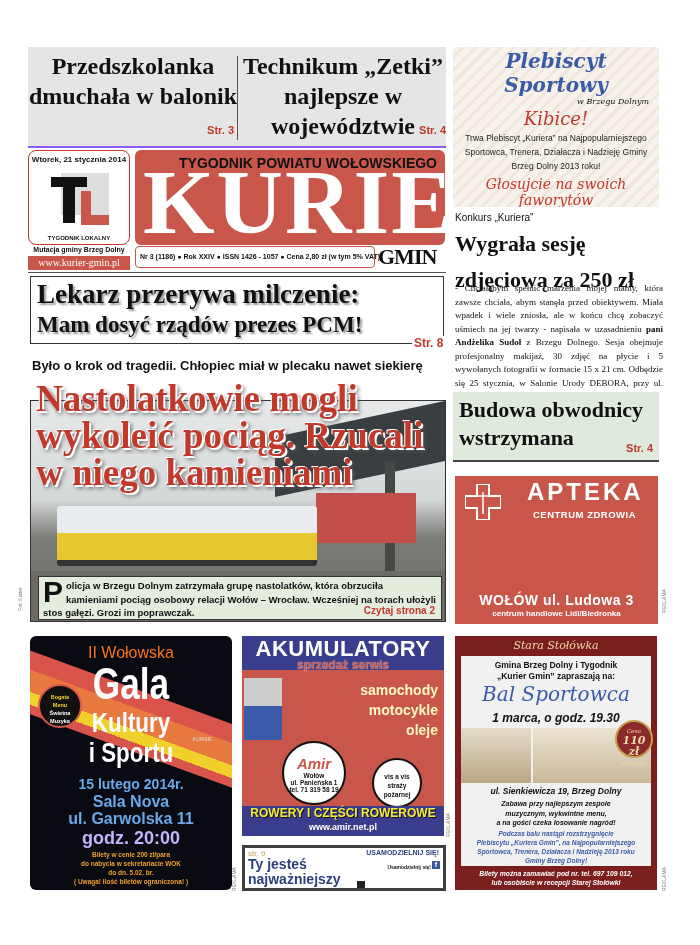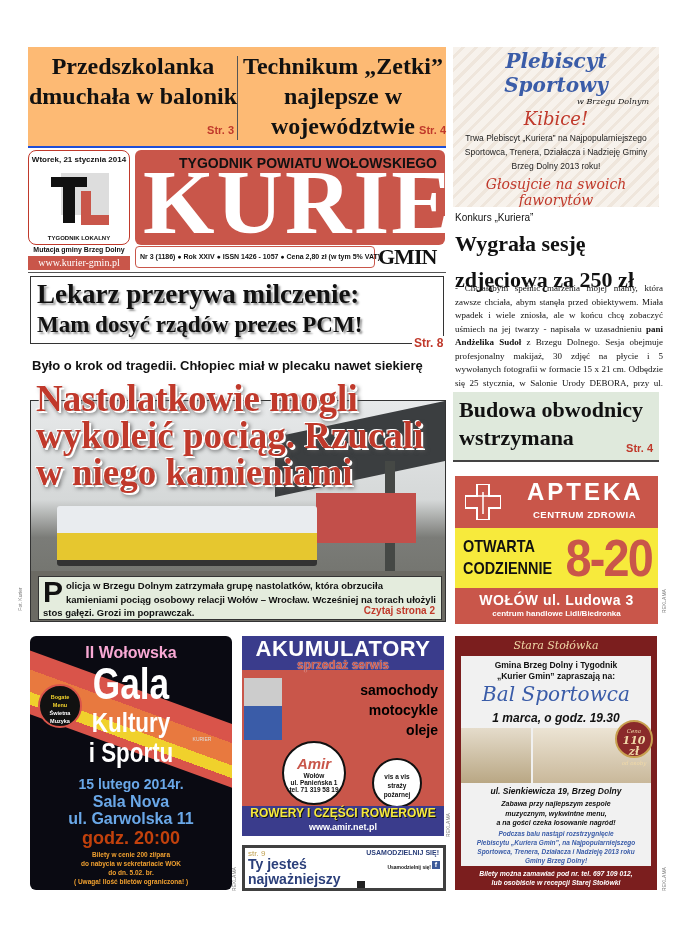--- a/index.html
+++ b/index.html
@@ -3,21 +3,21 @@
 <meta charset="utf-8">
 <style>
   * { box-sizing: border-box; margin: 0; padding: 0; }
   html, body { width: 700px; height: 945px; background: #ffffff; overflow: hidden; }
   body { position: relative; font-family: "Liberation Sans", sans-serif; color: #111; }
   .abs { position: absolute; }
   .serif { font-family: "Liberation Serif", "DejaVu Serif", serif; }
   .str { color: #c0392b; font-family: "Liberation Sans", sans-serif; font-weight: bold; font-size: 11px; text-align: right; }
 
   
-  #top-teasers { left: 28px; top: 47px; width: 418px; height: 101px; background: #fdba74; border-bottom: 2px solid #1d4ed8; }
+  #top-teasers { left: 28px; top: 47px; width: 418px; height: 101px; background: #e5e5e5; border-bottom: 2px solid #8b5cf6; }
   .teaser { position: absolute; top: 0; height: 101px; text-align: center; font-weight: bold; font-size: 24px; line-height: 30px; padding-top: 4px; }
   #teaser1 { left: 0; width: 210px; }
   #teaser2 { left: 212px; width: 206px; }
   #teaser-divider { left: 237px; top: 56px; width: 1px; height: 84px; background: #555; }
   #teaser1 .str { position: absolute; right: 4px; bottom: 3px; }
   #teaser2 .str { position: absolute; right: 0; bottom: 3px; }
 
   
   #plebiscyt { left: 453px; top: 47px; width: 206px; height: 160px; background: repeating-linear-gradient(135deg,#f7f2ec 0 6px,#efe6dc 6px 9px); text-align: center; overflow: hidden; }
   #pleb-title { font-family: "DejaVu Serif", serif; font-style: italic; font-weight: bold; color: #3a5ca8; font-size: 20px; margin-top: 2px; }
@@ -81,39 +81,39 @@
   #apteka-yellow { position: absolute; left: 0; top: 52px; width: 203px; height: 60px; background: #f7ea3c; }
   #apteka-open { position: absolute; left: 8px; top: 8px; font-weight: bold; font-size: 17px; line-height: 22px; transform: scaleX(0.85); transform-origin: left; }
   #apteka-hours { position: absolute; right: 6px; top: 0; color: #c9564a; font-weight: bold; font-size: 52px; line-height: 60px; letter-spacing: -2px; transform: scaleX(0.9); transform-origin: right; }
   #apteka-addr { position: absolute; left: 0; width: 203px; top: 116px; color: #fff; font-weight: bold; font-size: 14px; text-align: center; letter-spacing: 0.5px; }
   #apteka-mall { position: absolute; left: 0; width: 203px; top: 133px; color: #fff; font-weight: bold; font-size: 8px; text-align: center; }
   .reklama { position: absolute; font-size: 5px; color: #777; transform: rotate(-90deg); }
 
   
   #gala { left: 30px; top: 636px; width: 202px; height: 254px; background: #0a0a12; border-radius: 6px; overflow: hidden; text-align: center; }
   #gala-stripes { position: absolute; left: -40px; top: 60px; width: 320px; height: 60px; background: linear-gradient(180deg,#d9544a 0 30%,#e8793f 30% 65%,#f0d12c 65% 85%,#d9544a 85%); transform: rotate(20deg); }
-  #gala-edition { position: absolute; left: 0; right: 0; top: 8px; color: #f9a8d4; font-weight: bold; font-size: 16px; }
+  #gala-edition { position: absolute; left: 0; right: 0; top: 8px; color: #f97316; font-weight: normal; font-size: 16px; }
   #gala-big { position: absolute; left: 0; right: 0; top: 26px; color: #fff; font-weight: bold; font-size: 44px; line-height: 44px; transform: scaleX(0.8); }
   #gala-k { position: absolute; left: 0; right: 0; top: 72px; color: #fff; font-weight: bold; font-size: 28px; line-height: 30px; transform: scaleX(0.8); }
   #gala-s { position: absolute; left: 0; right: 0; top: 102px; color: #fff; font-weight: bold; font-size: 28px; line-height: 30px; transform: scaleX(0.8); }
   #gala-badge { position: absolute; left: 8px; top: 48px; width: 44px; height: 44px; border-radius: 50%; background: #111; border: 2px solid #d9544a; font-size: 5.5px; font-weight: bold; line-height: 8px; padding-top: 7px; }
   #gala-badge .y { color: #f0d12c; }
   #gala-badge .w { color: #fff; }
   #gala-date { position: absolute; left: 0; right: 0; top: 140px; color: #6aa8e8; font-weight: bold; font-size: 14px; }
   #gala-venue { position: absolute; left: 0; right: 0; top: 157px; color: #6aa8e8; font-weight: bold; font-size: 16px; line-height: 17px; }
-  #gala-time { position: absolute; left: 0; right: 0; top: 192px; color: #c2410c; font-weight: bold; font-size: 18px; }
+  #gala-time { position: absolute; left: 0; right: 0; top: 192px; color: #c4b5fd; font-weight: bold; font-size: 18px; }
   #gala-tickets { position: absolute; left: 0; right: 0; top: 214px; color: #f0a030; font-weight: bold; font-size: 6.5px; line-height: 9px; }
   #gala-logos { position: absolute; right: 8px; top: 100px; width: 44px; font-size: 5px; color: #ddd; }
 
   
   #akum { left: 242px; top: 636px; width: 202px; height: 200px; background: #c9564a; overflow: hidden; text-align: center; }
   #akum-top { position: absolute; left: 0; top: 0; width: 100%; height: 34px; background: #3a3c8c; }
   #akum-title { position: absolute; left: 0; right: 0; top: 0; color: #fff; font-weight: bold; font-size: 22px; letter-spacing: 0.5px; }
   #akum-sub { position: absolute; left: 0; right: 0; top: 22px; color: #c9564a; font-weight: bold; font-size: 12px; text-shadow: 0 0 1px #fff; }
-  #akum-list { position: absolute; right: 6px; top: 44px; color: #000000; font-weight: bold; font-size: 14px; line-height: 20px; text-align: right; }
+  #akum-list { position: absolute; right: 6px; top: 44px; color: #fef9c3; font-weight: bold; font-size: 14px; line-height: 20px; text-align: right; }
   #akum-battery { position: absolute; left: 2px; top: 42px; width: 38px; height: 62px; background: linear-gradient(180deg,#ccc 0 45%,#3a5ca8 45%); }
   #akum-wheel1 { position: absolute; left: 40px; top: 105px; width: 64px; height: 64px; border-radius: 50%; background: #fff; border: 2px solid #111; font-size: 6.5px; font-weight: bold; padding-top: 12px; }
   #akum-amir { color: #c9564a; font-size: 15px; font-style: italic; font-weight: bold; }
   #akum-wheel2 { position: absolute; left: 130px; top: 122px; width: 50px; height: 50px; border-radius: 50%; background: #fff; border: 2px solid #111; font-size: 6.5px; line-height: 9px; font-weight: bold; padding-top: 12px; }
   #akum-bikes { position: absolute; left: 0; right: 0; top: 170px; background: #3a3c8c; height: 30px; }
   #akum-bikes-l { position: absolute; left: 0; right: 0; top: 170px; color: #f7ea3c; font-weight: bold; font-size: 12px; text-shadow: 1px 1px 0 #111; }
   #akum-url { position: absolute; left: 0; right: 0; top: 186px; color: #fff; font-weight: bold; font-size: 9px; }
 
   
   #usam { left: 242px; top: 845px; width: 204px; height: 46px; background: #fff; border: 3px solid #404040; }
@@ -222,27 +222,20 @@
   <span class="str">Str. 4</span>
 </div>
 
 <div id="apteka" class="abs">
   <svg id="apteka-cross" viewBox="0 0 36 36">
     <path d="M12 0h12v12h12v12H24v12H12V24H0V12h12z" fill="none" stroke="#fff" stroke-width="2"></path>
     <path d="M18 8v22M13 12h10" stroke="#fff" stroke-width="1.5"></path>
   </svg>
   <div id="apteka-name">APTEKA</div>
   <div id="apteka-sub">CENTRUM ZDROWIA</div>
-  <div id="apteka-yellow">
-    <div id="apteka-open">
-      <div>OTWARTA</div>
-      <div>CODZIENNIE</div>
-    </div>
-    <div id="apteka-hours">8-20</div>
-  </div>
   <div id="apteka-addr">WOŁÓW ul. Ludowa 3</div>
   <div id="apteka-mall">centrum handlowe Lidl/Biedronka</div>
 </div>
 <div class="reklama" style="left:652px;top:598px;">REKLAMA</div>
 
 <div id="gala" class="abs">
   <div id="gala-stripes"></div>
   <div id="gala-edition">II Wołowska</div>
   <div id="gala-big">Gala</div>
   <div id="gala-k">Kultury</div>

